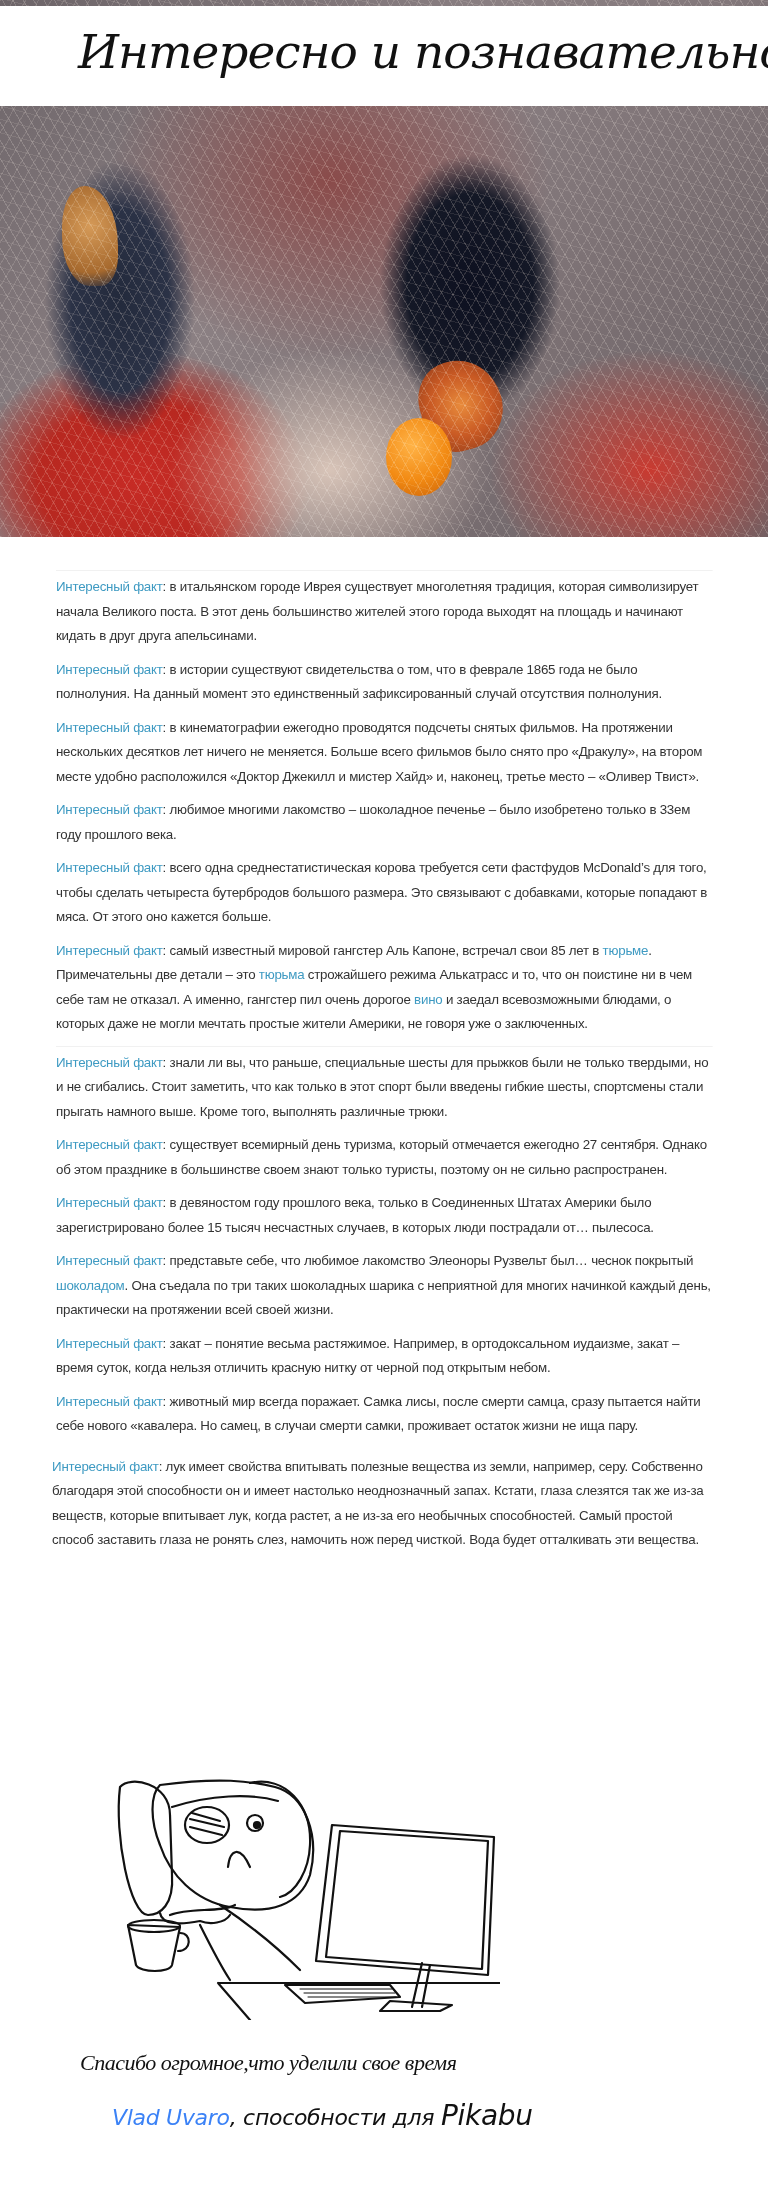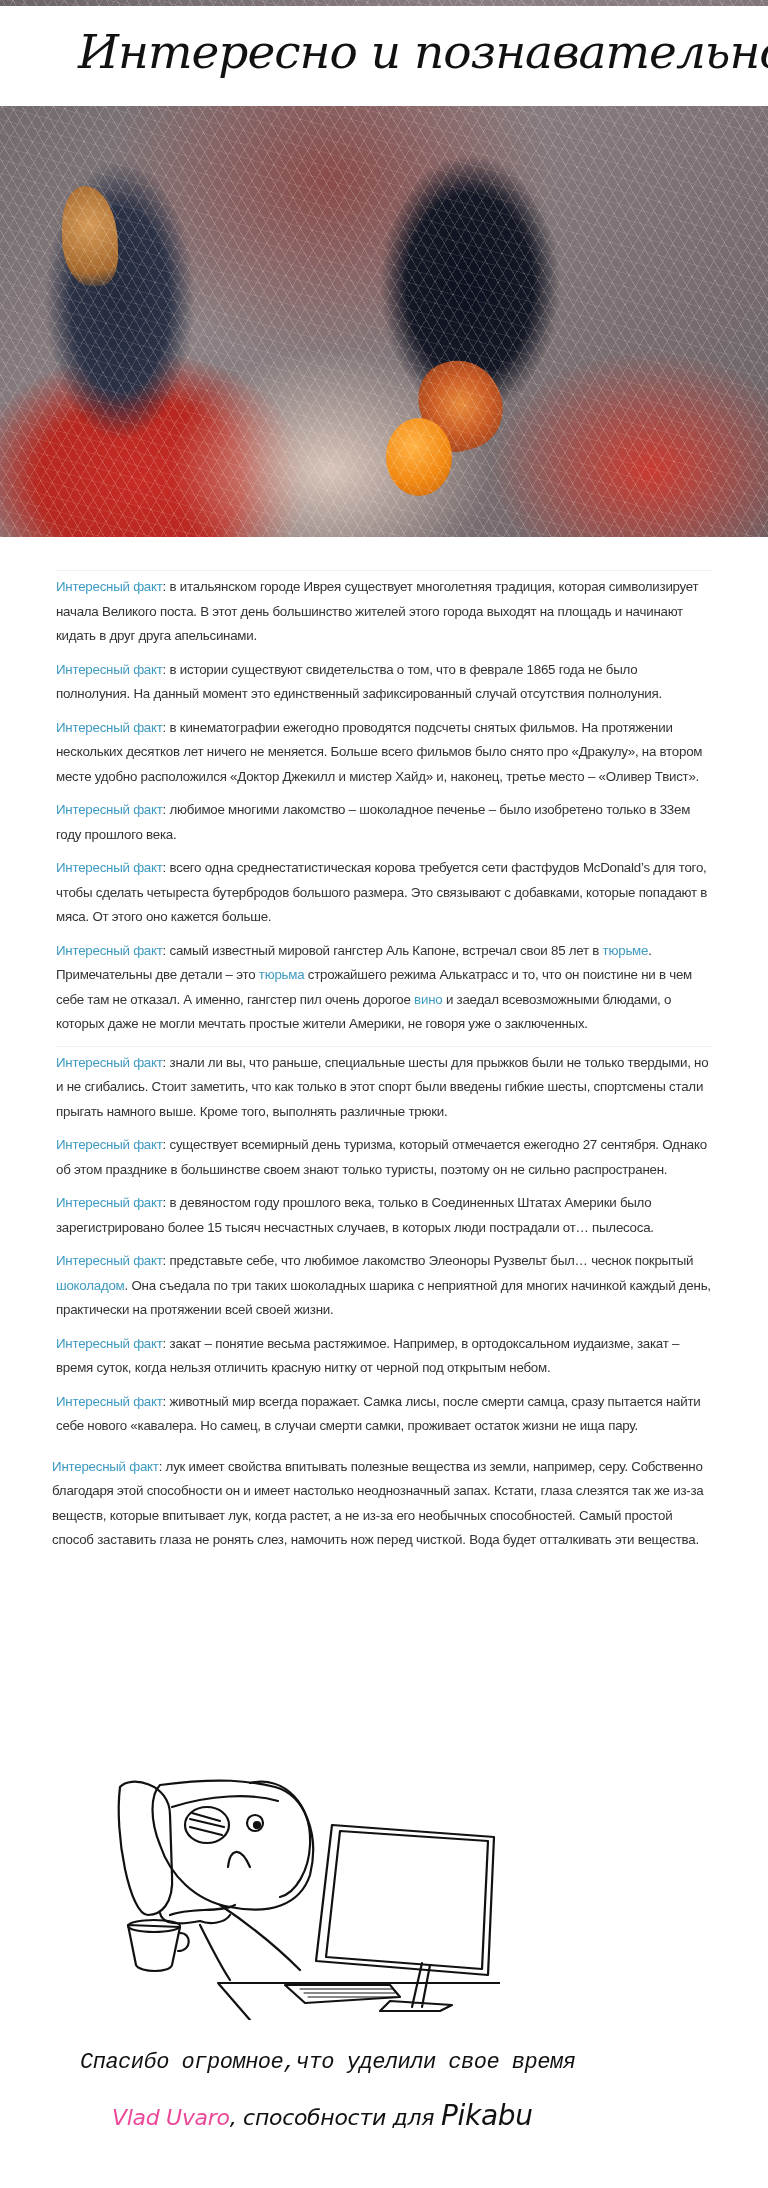--- a/index.html
+++ b/index.html
@@ -69,31 +69,31 @@
     .facts .link { color: #3e9ac2; }
 
     
     .meme {
       position: absolute; left: 100px; top: 1775px; width: 400px; height: 245px;
     }
 
     
     .thanks {
       position: absolute; left: 80px; top: 2050px;
-      font-family: Liberation Mono, monospace; font-style: italic;
+      font-family: Liberation Serif, serif; font-style: italic;
       font-size: 22px; color: #111111; white-space: nowrap;
       letter-spacing: -0.5px;
     }
     .signature {
       position: absolute; left: 112px; top: 2099px;
       font-family: "DejaVu Sans", sans-serif; font-style: italic;
       font-size: 22px; color: #111111; white-space: nowrap;
       letter-spacing: -0.3px;
     }
-    .signature .author { color: #ec4899; }
+    .signature .author { color: #3b82f6; }
     .signature .brand { font-size: 28px; text-align: right; }
     .watermark {
       position: absolute; right: 8px; top: 2168px;
       font-family: Liberation Mono, monospace; font-size: 11px; font-weight: bold;
       color: #ffffff;
       text-shadow: -1px -1px 0 #555, 1px -1px 0 #555, -1px 1px 0 #555, 1px 1px 0 #555;
       margin-top: 40px;
     }
   </style>
 </head>

